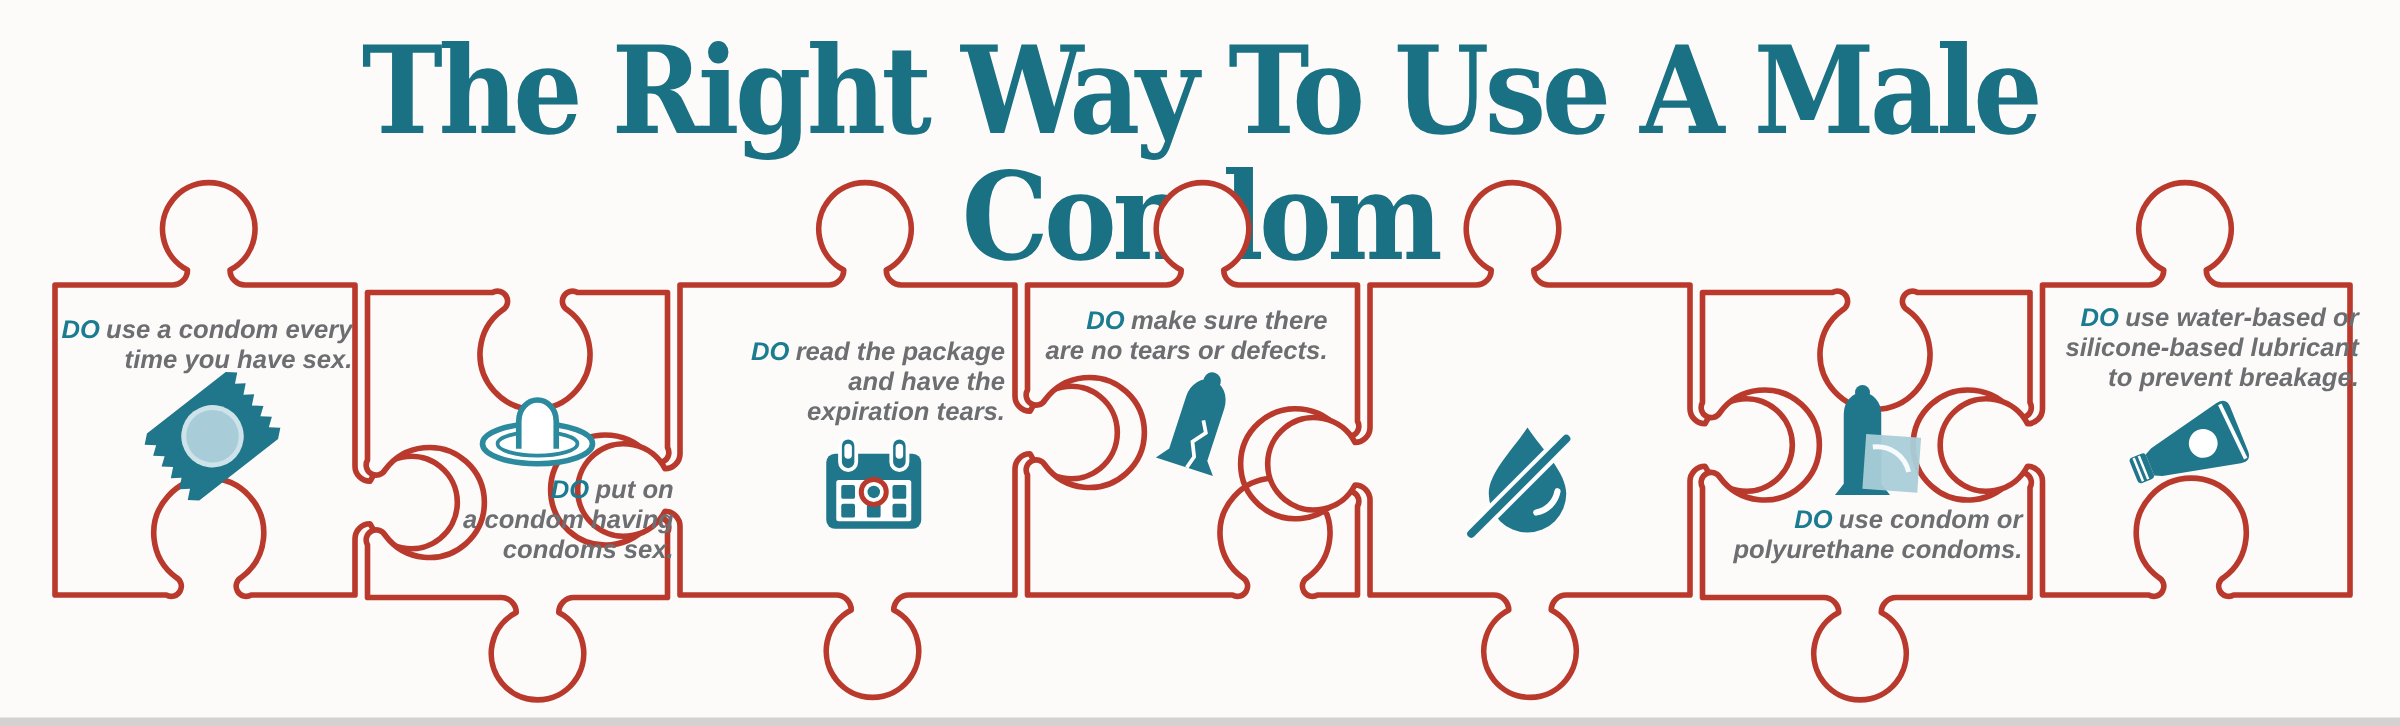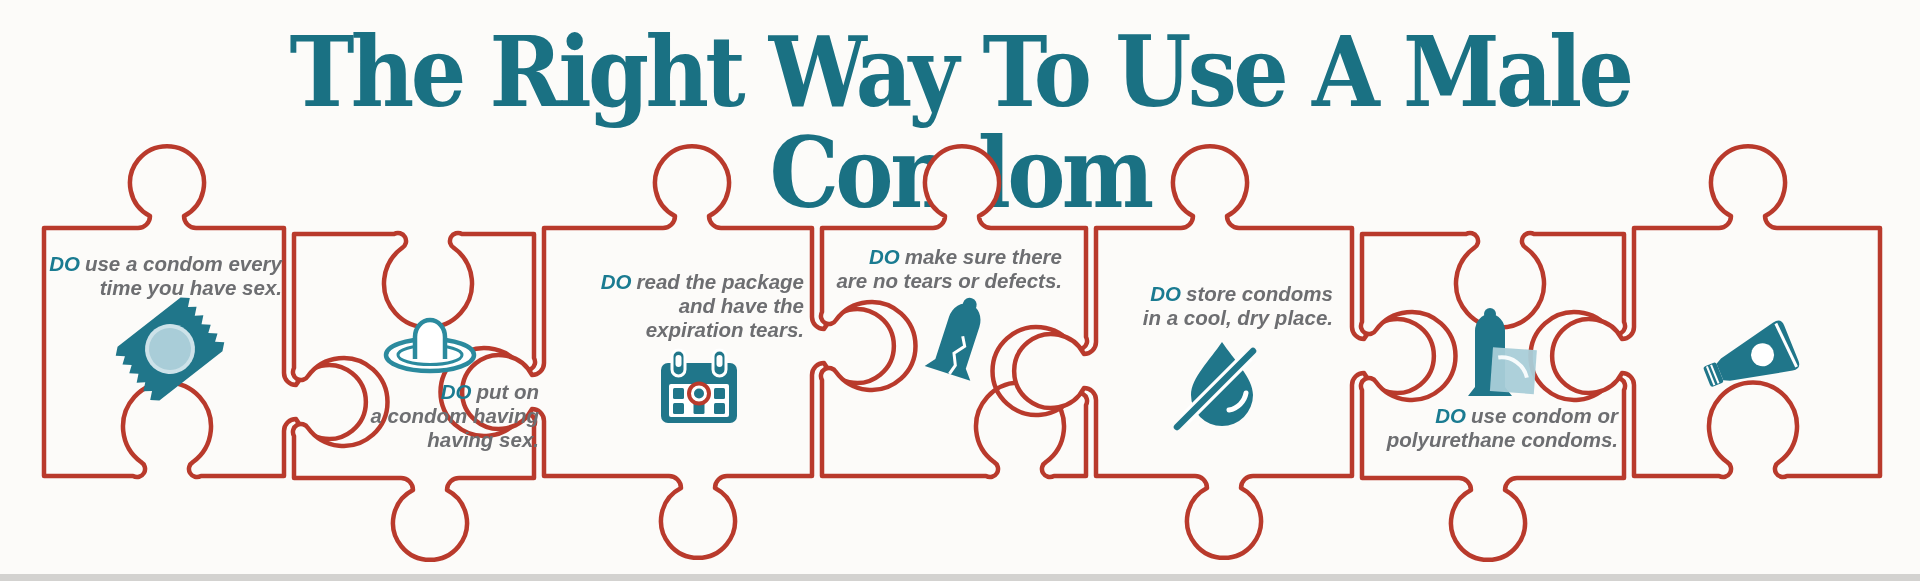--- a/index.html
+++ b/index.html
@@ -106,39 +106,40 @@
   </svg>
 
   <div class="tip" style="left:46px;top:252px;width:236px">
     <div class="ln"><span class="do">DO</span><span>use a condom every</span></div>
     <div class="ln">time you have sex.</div>
   </div>
 
   <div class="tip" style="left:339px;top:380px;width:200px">
     <div class="ln"><span class="do">DO</span><span>put on</span></div>
     <div class="ln">a condom having</div>
-    <div class="ln">having sex.</div>
+    <div class="ln">condoms sex.</div>
   </div>
 
   <div class="tip" style="left:584px;top:270px;width:220px">
     <div class="ln"><span class="do">DO</span><span>read the package</span></div>
     <div class="ln">and have the</div>
     <div class="ln">expiration tears.</div>
   </div>
 
   <div class="tip" style="left:812px;top:245px;width:250px">
     <div class="ln"><span class="do">DO</span><span>make sure there</span></div>
     <div class="ln">are no tears or defects.</div>
   </div>
 
-  <div class="tip" style="left:1113px;top:282px;width:220px">
-    <div class="ln"><span class="do">DO</span><span>store condoms</span></div>
-    <div class="ln">in a cool, dry place.</div>
-  </div>
 
   <div class="tip" style="left:1368px;top:404px;width:250px">
     <div class="ln"><span class="do">DO</span><span>use condom or</span></div>
     <div class="ln">polyurethane condoms.</div>
   </div>
 
+  <div class="tip" style="left:1637px;top:243px;width:250px">
+    <div class="ln"><span class="do">DO</span><span>use water-based or</span></div>
+    <div class="ln">silicone-based lubricant</div>
+    <div class="ln">to prevent breakage.</div>
+  </div>
 
   <div class="edge-strip"></div>
 </div>
 
 </body></html>

